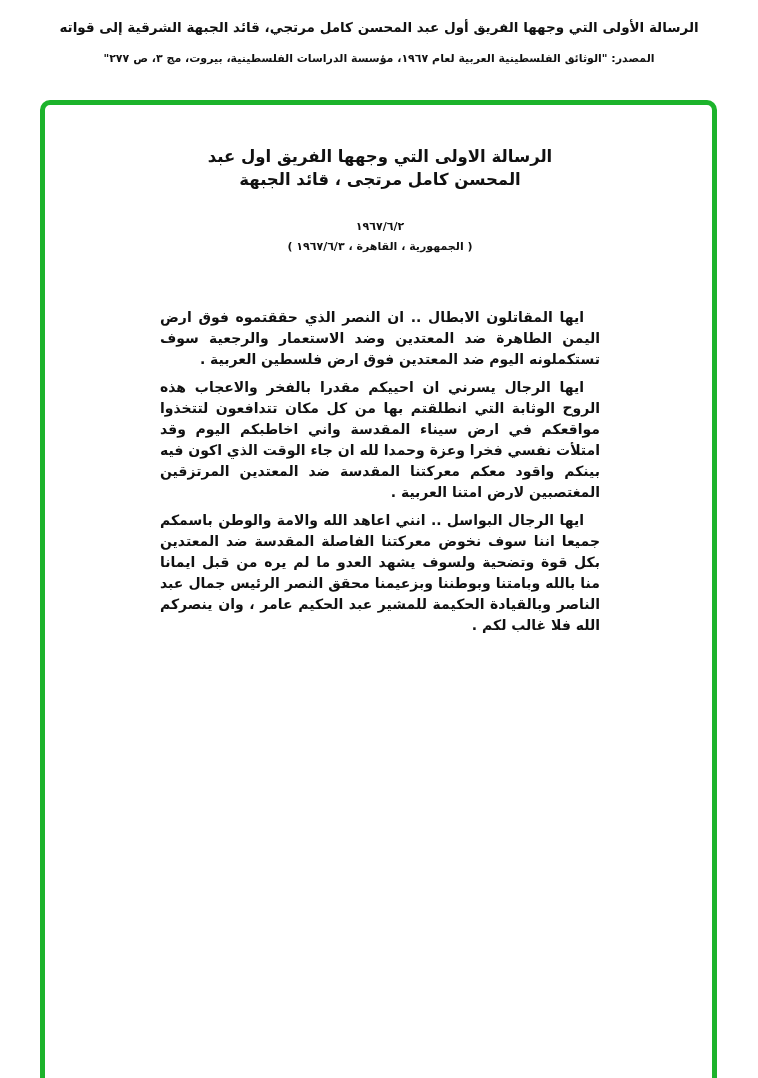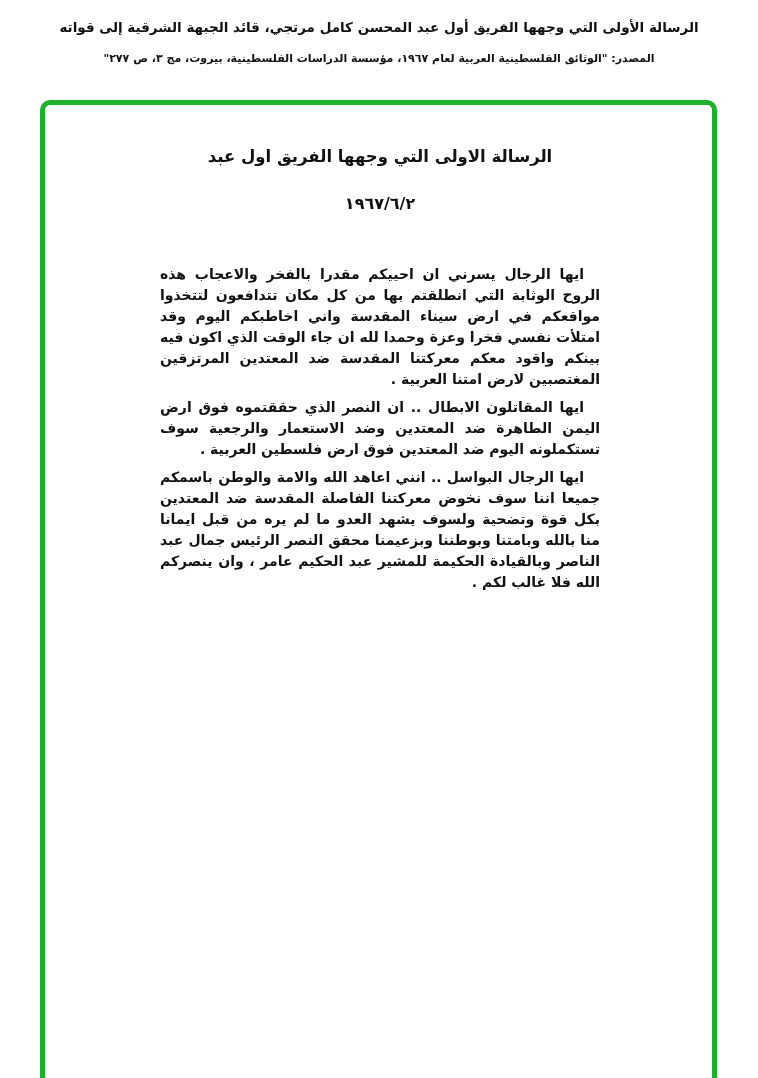--- a/index.html
+++ b/index.html
@@ -54,21 +54,21 @@
     margin: 40px 112px 0 115px;
     font-weight: bold;
   }
   .letter-title {
     text-align: center;
     font-size: 16.5px;
     line-height: 23px;
   }
   .letter-dates {
     text-align: center;
-    font-size: 16px;
+    font-size: 11px;
     line-height: 20px;
     margin-top: 26px;
   }
   .body-text {
     margin-top: 50px;
     font-size: 14px;
     line-height: 21px;
     text-align: justify;
   }
   .body-text p {
@@ -81,26 +81,28 @@
 
 <div class="header-title">الرسالة الأولى التي وجهها الفريق أول عبد المحسن كامل مرتجي، قائد الجبهة الشرقية إلى قواته</div>
 
 <div class="header-source">المصدر: "الوثائق الفلسطينية العربية لعام ١٩٦٧، مؤسسة الدراسات الفلسطينية، بيروت، مج ٣، ص ٢٧٧"</div>
 
 <div class="frame">
   <div class="doc">
 
     <div class="letter-title">
       <div>الرسالة الاولى التي وجهها الفريق اول عبد</div>
+      <div>المحسن كامل مرتجى ، قائد الجبهة</div>
     </div>
 
     <div class="letter-dates">
       <div>١٩٦٧/٦/٢</div>
+      <div>( الجمهورية ، القاهرة ، ١٩٦٧/٦/٣ )</div>
     </div>
 
     <div class="body-text">
+      <p>ايها المقاتلون الابطال .. ان النصر الذي حققتموه فوق ارض اليمن الطاهرة ضد المعتدين وضد الاستعمار والرجعية سوف تستكملونه اليوم ضد المعتدين فوق ارض فلسطين العربية .</p>
       <p>ايها الرجال يسرني ان احييكم مقدرا بالفخر والاعجاب هذه الروح الوثابة التي انطلقتم بها من كل مكان تتدافعون لتتخذوا مواقعكم في ارض سيناء المقدسة واني اخاطبكم اليوم وقد امتلأت نفسي فخرا وعزة وحمدا لله ان جاء الوقت الذي اكون فيه بينكم واقود معكم معركتنا المقدسة ضد المعتدين المرتزقين المغتصبين لارض امتنا العربية .</p>
-      <p>ايها المقاتلون الابطال .. ان النصر الذي حققتموه فوق ارض اليمن الطاهرة ضد المعتدين وضد الاستعمار والرجعية سوف تستكملونه اليوم ضد المعتدين فوق ارض فلسطين العربية .</p>
       <p>ايها الرجال البواسل .. انني اعاهد الله والامة والوطن باسمكم جميعا اننا سوف نخوض معركتنا الفاصلة المقدسة ضد المعتدين بكل قوة وتضحية ولسوف يشهد العدو ما لم يره من قبل ايمانا منا بالله وبامتنا وبوطننا وبزعيمنا محقق النصر الرئيس جمال عبد الناصر وبالقيادة الحكيمة للمشير عبد الحكيم عامر ، وان ينصركم الله فلا غالب لكم .</p>
     </div>
 
   </div>
 </div>
 
 </body></html>

